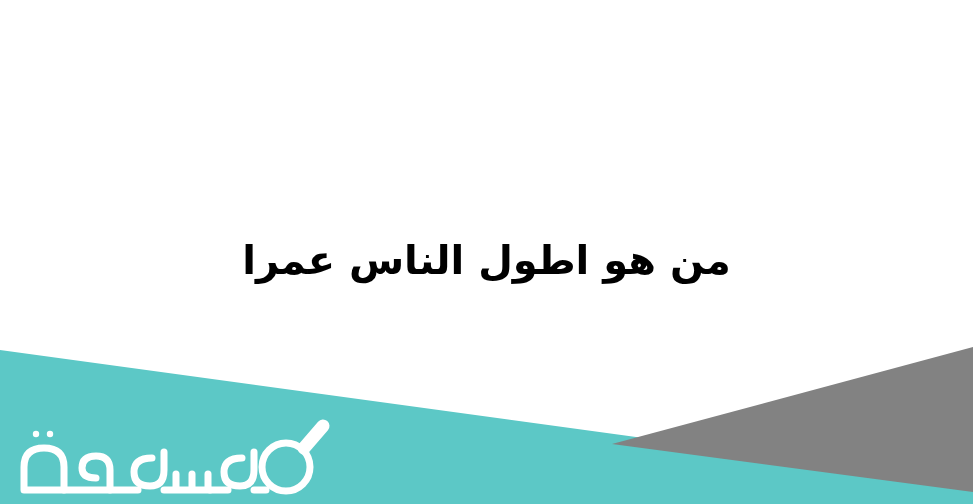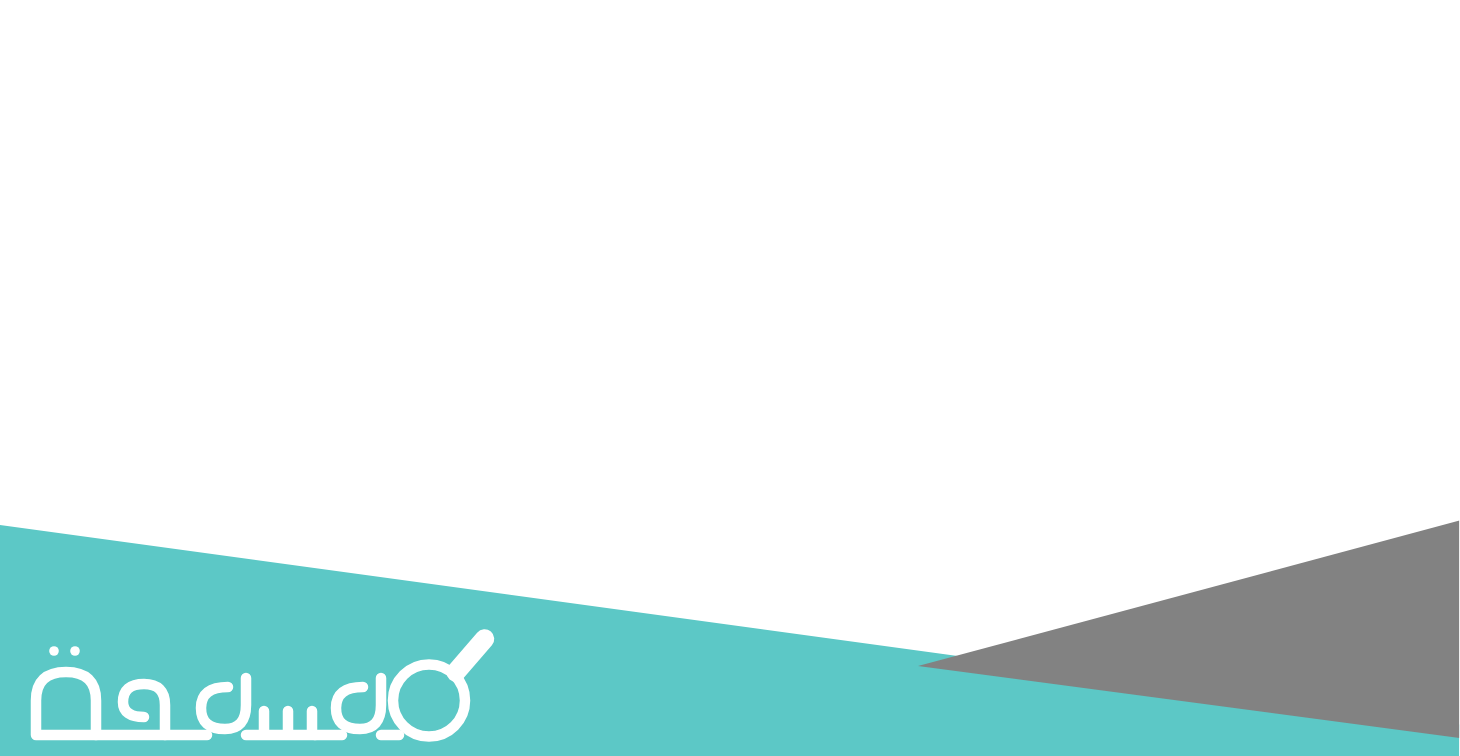--- a/index.html
+++ b/index.html
@@ -67,20 +67,23 @@
     display: block;
     width: 320px;
     height: 90px;
   }
 </style>
 </head>
 <body>
 
 <div id="canvas">
 
+  <div class="headline-wrap">
+    <div class="headline">من هو اطول الناس عمرا</div>
+  </div>
 
   <div class="shapes">
     <svg viewBox="0 0 973 504" preserveAspectRatio="none" aria-hidden="true">
 
       <polygon points="0,350 973,483 973,504 0,504" fill="#5cc8c6"></polygon>
 
       <polygon points="612,444 973,347 973,492" fill="#828282"></polygon>
     </svg>
   </div>
 

